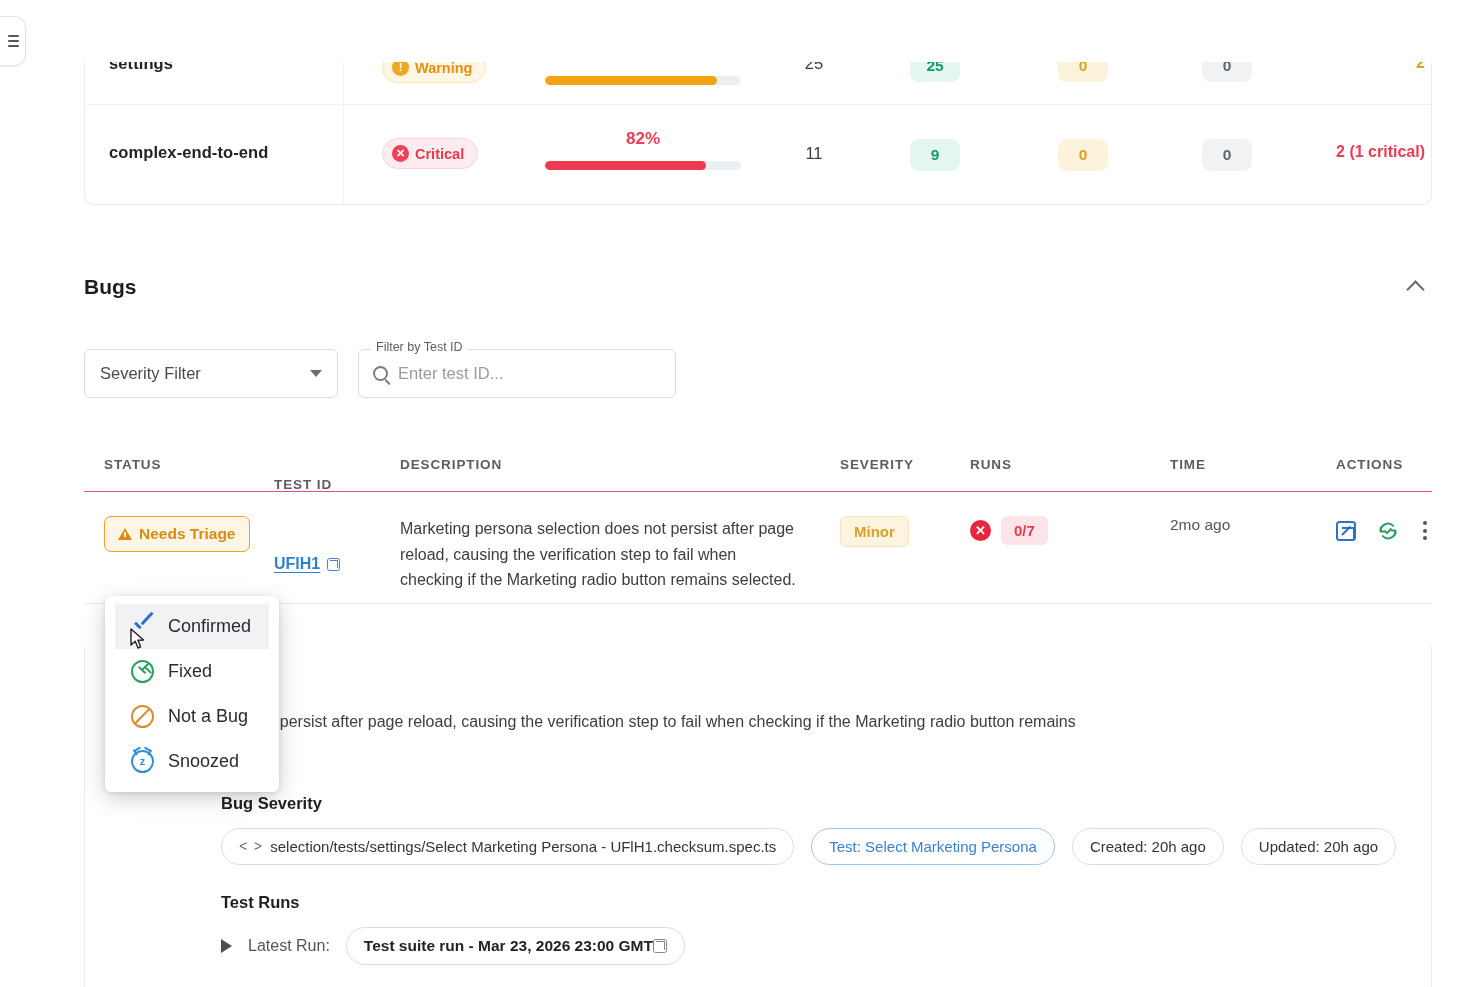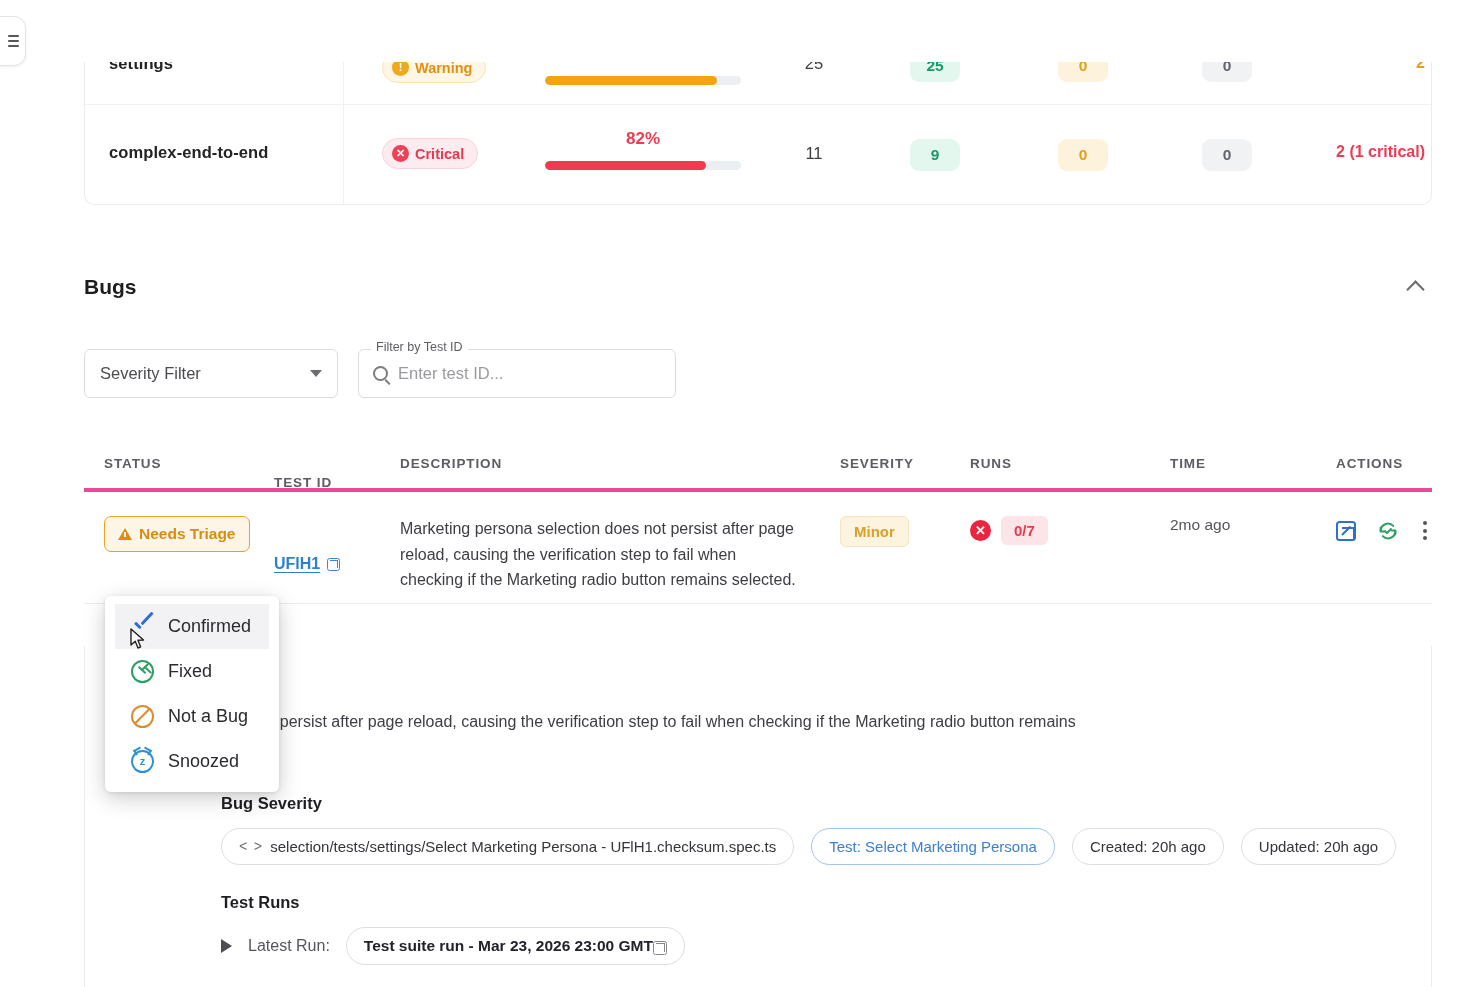--- a/index.html
+++ b/index.html
@@ -111,21 +111,21 @@
     position:absolute; left: 13px; top: -9px; background:#fff; padding: 0 5px;
     font-size: 12.5px; color:#5d5d63; z-index:2; white-space:nowrap;text-align:right;
   }
   .srch { width:15px;height:15px;border:2px solid #7c7c82;border-radius:50%; position:relative; flex:none; }
   .srch::after{content:"";position:absolute;right:-5px;bottom:-4px;width:7px;height:2px;background:#7c7c82;transform:rotate(45deg);border-radius:1px;}
   .field-input { border:none; outline:none; font-size:16.5px; color:#303036; width:100%; font-family:inherit; background:transparent; }
   .field-input::placeholder { color:#9a9aa1; }
 
   
   .bugs-table { position:absolute; left:84px; top:438px; width:1348px; }
-  .bt-head { display:flex; align-items:center; height:54px; border-bottom:4px solid #ec4899; }
+  .bt-head { display:flex; align-items:center; height:54px; border-bottom:1px solid #ec4899; }
   .bt-head .th {
     font-size: 13.5px; font-weight: 700; letter-spacing:.9px; color:#5c5c63; text-transform:uppercase;
   }
   .w-status { width: 190px; padding-left:20px; }
   .w-testid { width: 126px; margin-top: 39px; }
   .w-desc   { width: 440px; }
   .w-sev    { width: 130px; }
   .w-runs   { width: 200px; }
   .w-time   { width: 166px; }
   .w-act    { width: 96px; }
@@ -182,21 +182,21 @@
     padding: 9px 17px; font-size:15px; color:#34343a; white-space:nowrap;
   }
   .chip.blue { border-color:#9fc4ec; color:#3b81cf; }
   .code-glyph { font-family:"Liberation Mono", monospace; color:#6c6c73; font-size:14px; letter-spacing:-1px; }
 
   .tr-title { position:absolute; left:136px; top:247px; }
   .tr-row { position:absolute; left:136px; top:281px; display:flex; align-items:center; gap:16px; }
   .play-tri { width:0;height:0;border-top:7px solid transparent;border-bottom:7px solid transparent;border-left:11px solid #4d4d54; cursor:pointer; }
   .tr-label { font-size:16px; color:#55555c; }
   .run-chip {
-    display:inline-flex; align-items:flex-end; 
+    display:inline-flex; align-items:center; 
     border:1px solid #dededf; border-radius:999px; background:#fff;
     padding: 9px 17px; font-size:15.5px; font-weight:600; color:#222228; cursor:pointer;
   }
   .ext-gray { width:14px;height:14px;border:1.7px solid #86868d;border-radius:2.5px; position:relative; display:inline-block; }
   .ext-gray::after{content:"";position:absolute;right:1px;top:1px;width:8px;height:8px;border-top:1.7px solid #86868d;border-right:1.7px solid #86868d;}
 
   
   .menu {
     position:absolute; left:105px; top:596px; width:174px;
     background:#fff; border-radius:6px;

